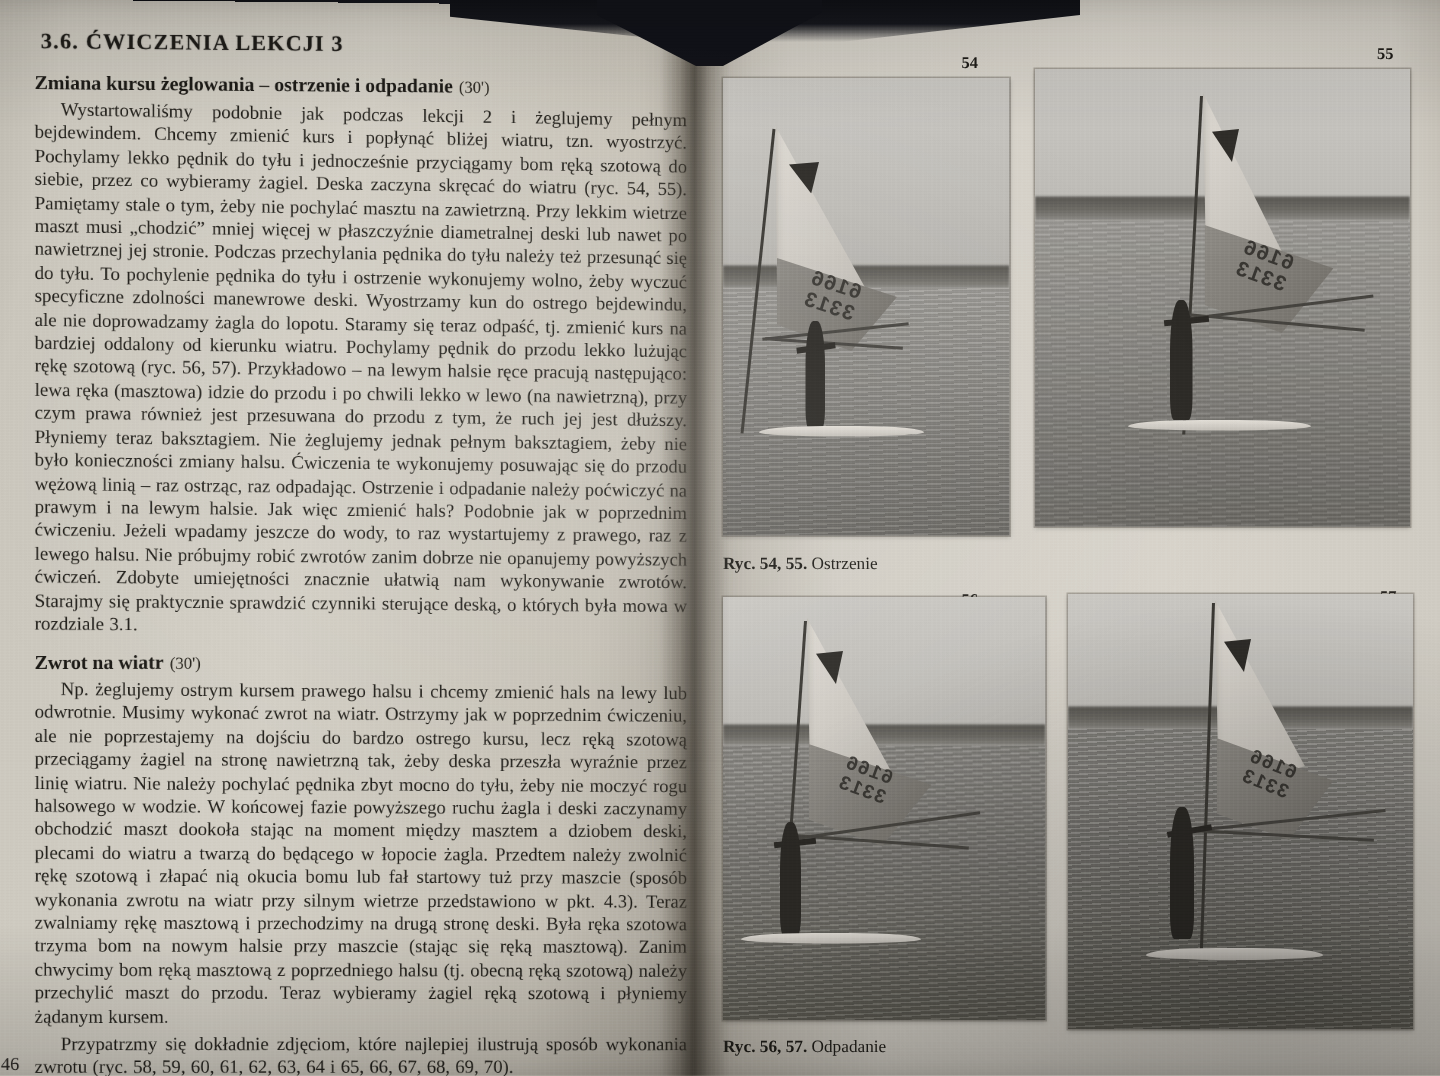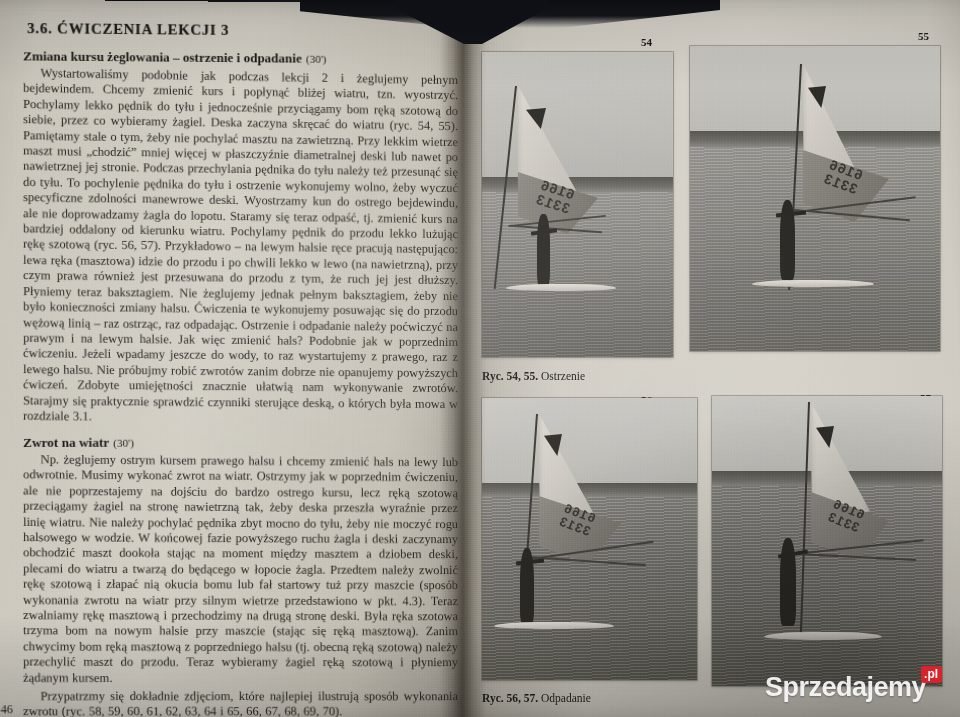--- a/index.html
+++ b/index.html
@@ -375,18 +375,14 @@
     </div>
 
     <div class="gutter"></div>
     <div class="spine-top2"></div>
     <div class="spine-top"></div>
   </div>
 
   <div class="grain"></div>
   <div class="lighting"></div>
 
-  <div class="wm">
-    <span class="wm-text">Sprzedajemy</span>
-    <span class="wm-badge">.pl</span>
-  </div>
 
 </div>
 
 </body></html>

